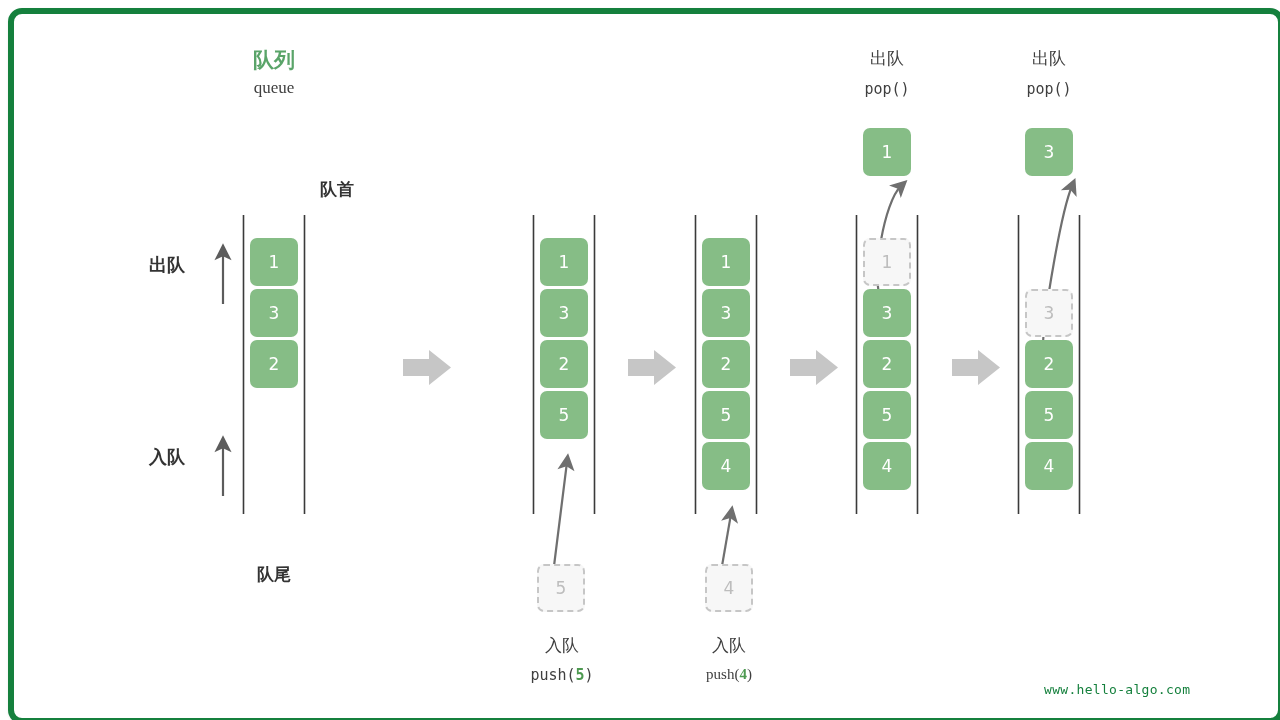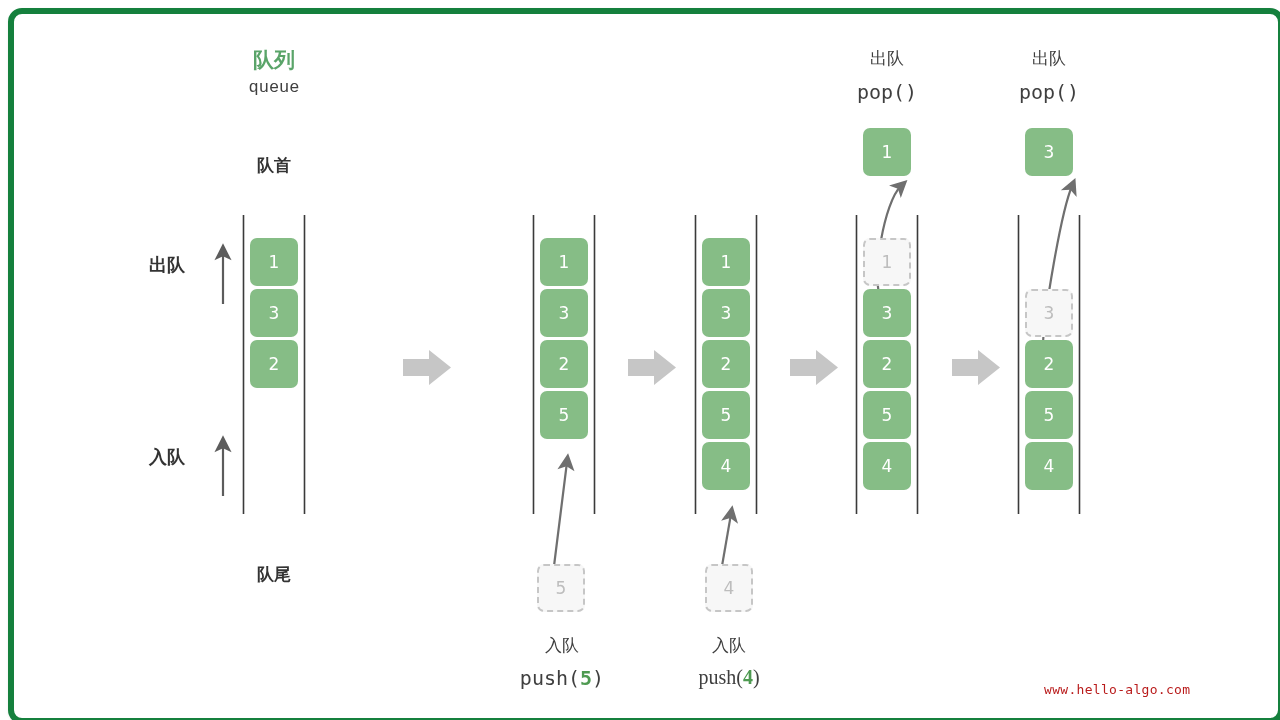--- a/index.html
+++ b/index.html
@@ -18,38 +18,38 @@
   
   .abs{position:absolute;}
 
   
   .title-cn{
     font-size:21px;font-weight:bold;color:#5aa469;
     text-align:center;white-space:nowrap;
   }
   .title-en{
     font-size:17px;color:#3f3f3f;text-align:center;white-space:nowrap;
-    font-family:Liberation Mono, monospace;
+    font-family:Liberation Serif, serif;
   }
   .hdr-cn{
     font-size:17px;color:#3f3f3f;text-align:center;white-space:nowrap;
   }
   .hdr-mono{
-    font-size:20px;color:#3f3f3f;text-align:center;white-space:nowrap;
+    font-size:15px;color:#3f3f3f;text-align:center;white-space:nowrap;
     font-family:"DejaVu Sans Mono","Liberation Mono",monospace;
   }
   .hdr-mono .num{color:#4e9a51;font-weight:bold;}
   .side-label{
     font-size:18px;font-weight:bold;color:#333;white-space:nowrap;
   }
   .end-label{
     font-size:17px;font-weight:bold;color:#333;text-align:center;white-space:nowrap;
   }
   .watermark{
-    font-size:13px;color:#b91c1c;white-space:nowrap;
+    font-size:13px;color:#15803d;white-space:nowrap;
     font-family:"DejaVu Sans Mono","Liberation Mono",monospace;
     letter-spacing:.3px;
   }
 
   
   .cell{
     width:48px;height:48px;border-radius:7px;
     background:#86bd86;
     color:#ffffff;font-size:17px;
     display:flex;align-items:center;justify-content:center;
@@ -133,21 +133,21 @@
       <path d="M866,282 C858,262 870,188 887,172" fill="none" stroke="#6f6f6f" stroke-width="2.2" marker-end="url(#ah)"></path>
     </g>
     <g>
       <path d="M1029,330 C1030,300 1047,198 1058,172" fill="none" stroke="#6f6f6f" stroke-width="2.2" marker-end="url(#ah)"></path>
     </g>
   </svg>
 
   <div class="abs title-cn" style="left:180px;top:32px;width:160px;">队列</div>
   <div class="abs title-en" style="left:180px;top:64px;width:160px;">queue</div>
 
-  <div class="abs end-label" style="left:180px;top:140px;width:160px;">队首</div>
+  <div class="abs end-label" style="left:180px;top:164px;width:160px;text-align:right;">队首</div>
   <div class="abs end-label" style="left:180px;top:549px;width:160px;">队尾</div>
 
   <div class="abs side-label" style="left:135px;top:239px;">出队</div>
   <div class="abs side-label" style="left:135px;top:431px;">入队</div>
 
   <div class="abs" style="left:236px;top:224px;">
     <div class="cell" style="margin-bottom:3px;">1</div>
     <div class="cell" style="margin-bottom:3px;">3</div>
     <div class="cell">2</div>
   </div>

